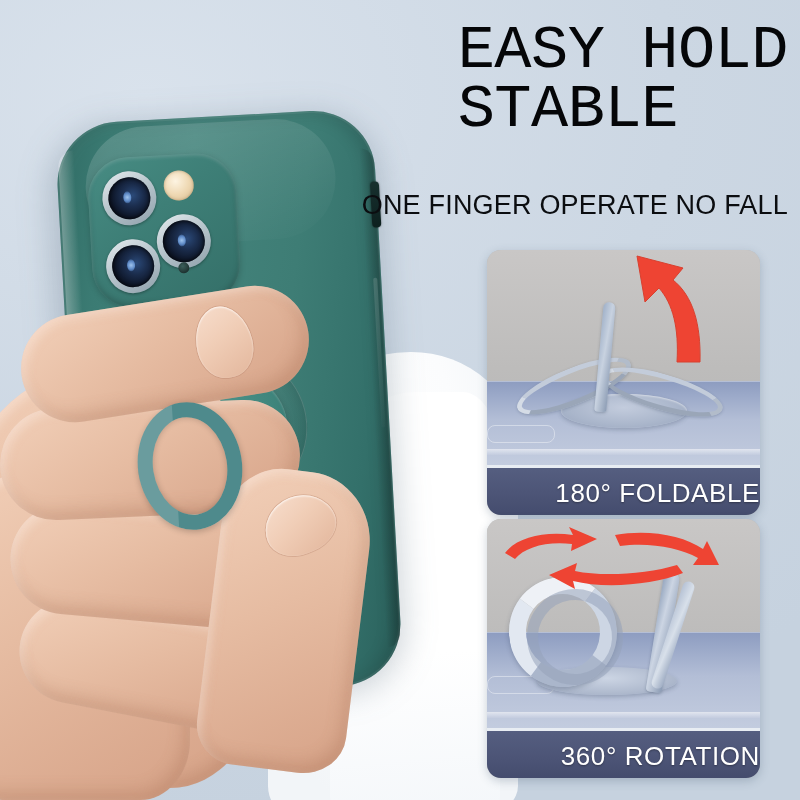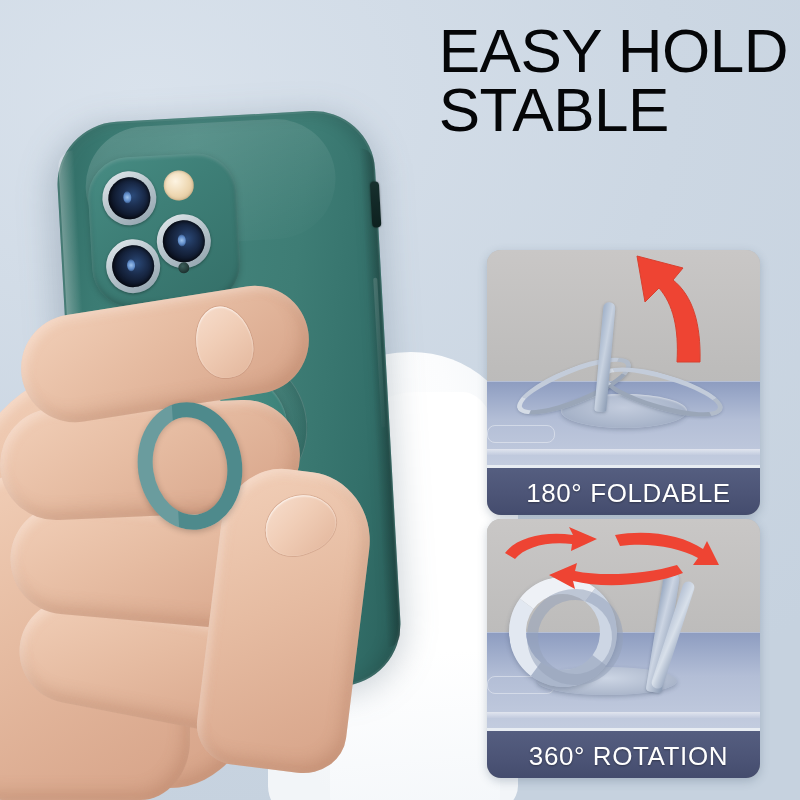--- a/index.html
+++ b/index.html
@@ -437,21 +437,21 @@
   
   .arrow-svg { position: absolute; left: 0; top: 0; overflow: visible; }
 
   
   .caption {
     position: relative;
     height: 50px;
     background: linear-gradient(180deg, #555e80 0%, #4c5476 55%, #434b6c 100%);
     display: flex;
     align-items: center;
-    justify-content: center;
+    justify-content: flex-end;
     border-top: 3px solid #e8edf3;
     padding-left: 10px;
   }
   .panel-b .caption { height: 50px; }
   .caption-text {
     color: #ffffff;
     font-size: 26px;
     font-weight: 500;
     letter-spacing: 0.6px;
     text-shadow: 0 1px 2px rgba(0,0,0,0.35);
@@ -463,20 +463,21 @@
     position: absolute;
     right: 12px;
     top: 22px;
     text-align: right;
     color: #050608;
     font-size: 62px;
     line-height: 0.95;
     font-weight: 500;
     letter-spacing: -0.5px;
     white-space: nowrap;
+    font-family: Liberation Mono, monospace;
   }
   .headline .l2 {
     display: block;
     text-align: left;
     padding-right: 16px;
   }
   .subhead {
     position: absolute;
     right: 12px;
     top: 190px;
@@ -533,20 +534,21 @@
     <div class="skin finger-pinky"></div>
     <div class="skin thumb"></div>
     <div class="nail nail-index"></div>
     <div class="nail nail-thumb"></div>
   </div>
 
   <div class="headline">
     <span class="l1">EASY HOLD</span>
     <span class="l2">STABLE</span>
   </div>
+  <div class="subhead">ONE FINGER OPERATE NO FALL</div>
 
   <div class="panel panel-a">
     <div class="photo">
       <div class="surface">
         <div class="surface-notch"></div>
         <div class="surface-line"></div>
       </div>
       <div class="mount-disc"></div>
       <div class="petal petal-l"></div>
       <div class="petal petal-r"></div>

